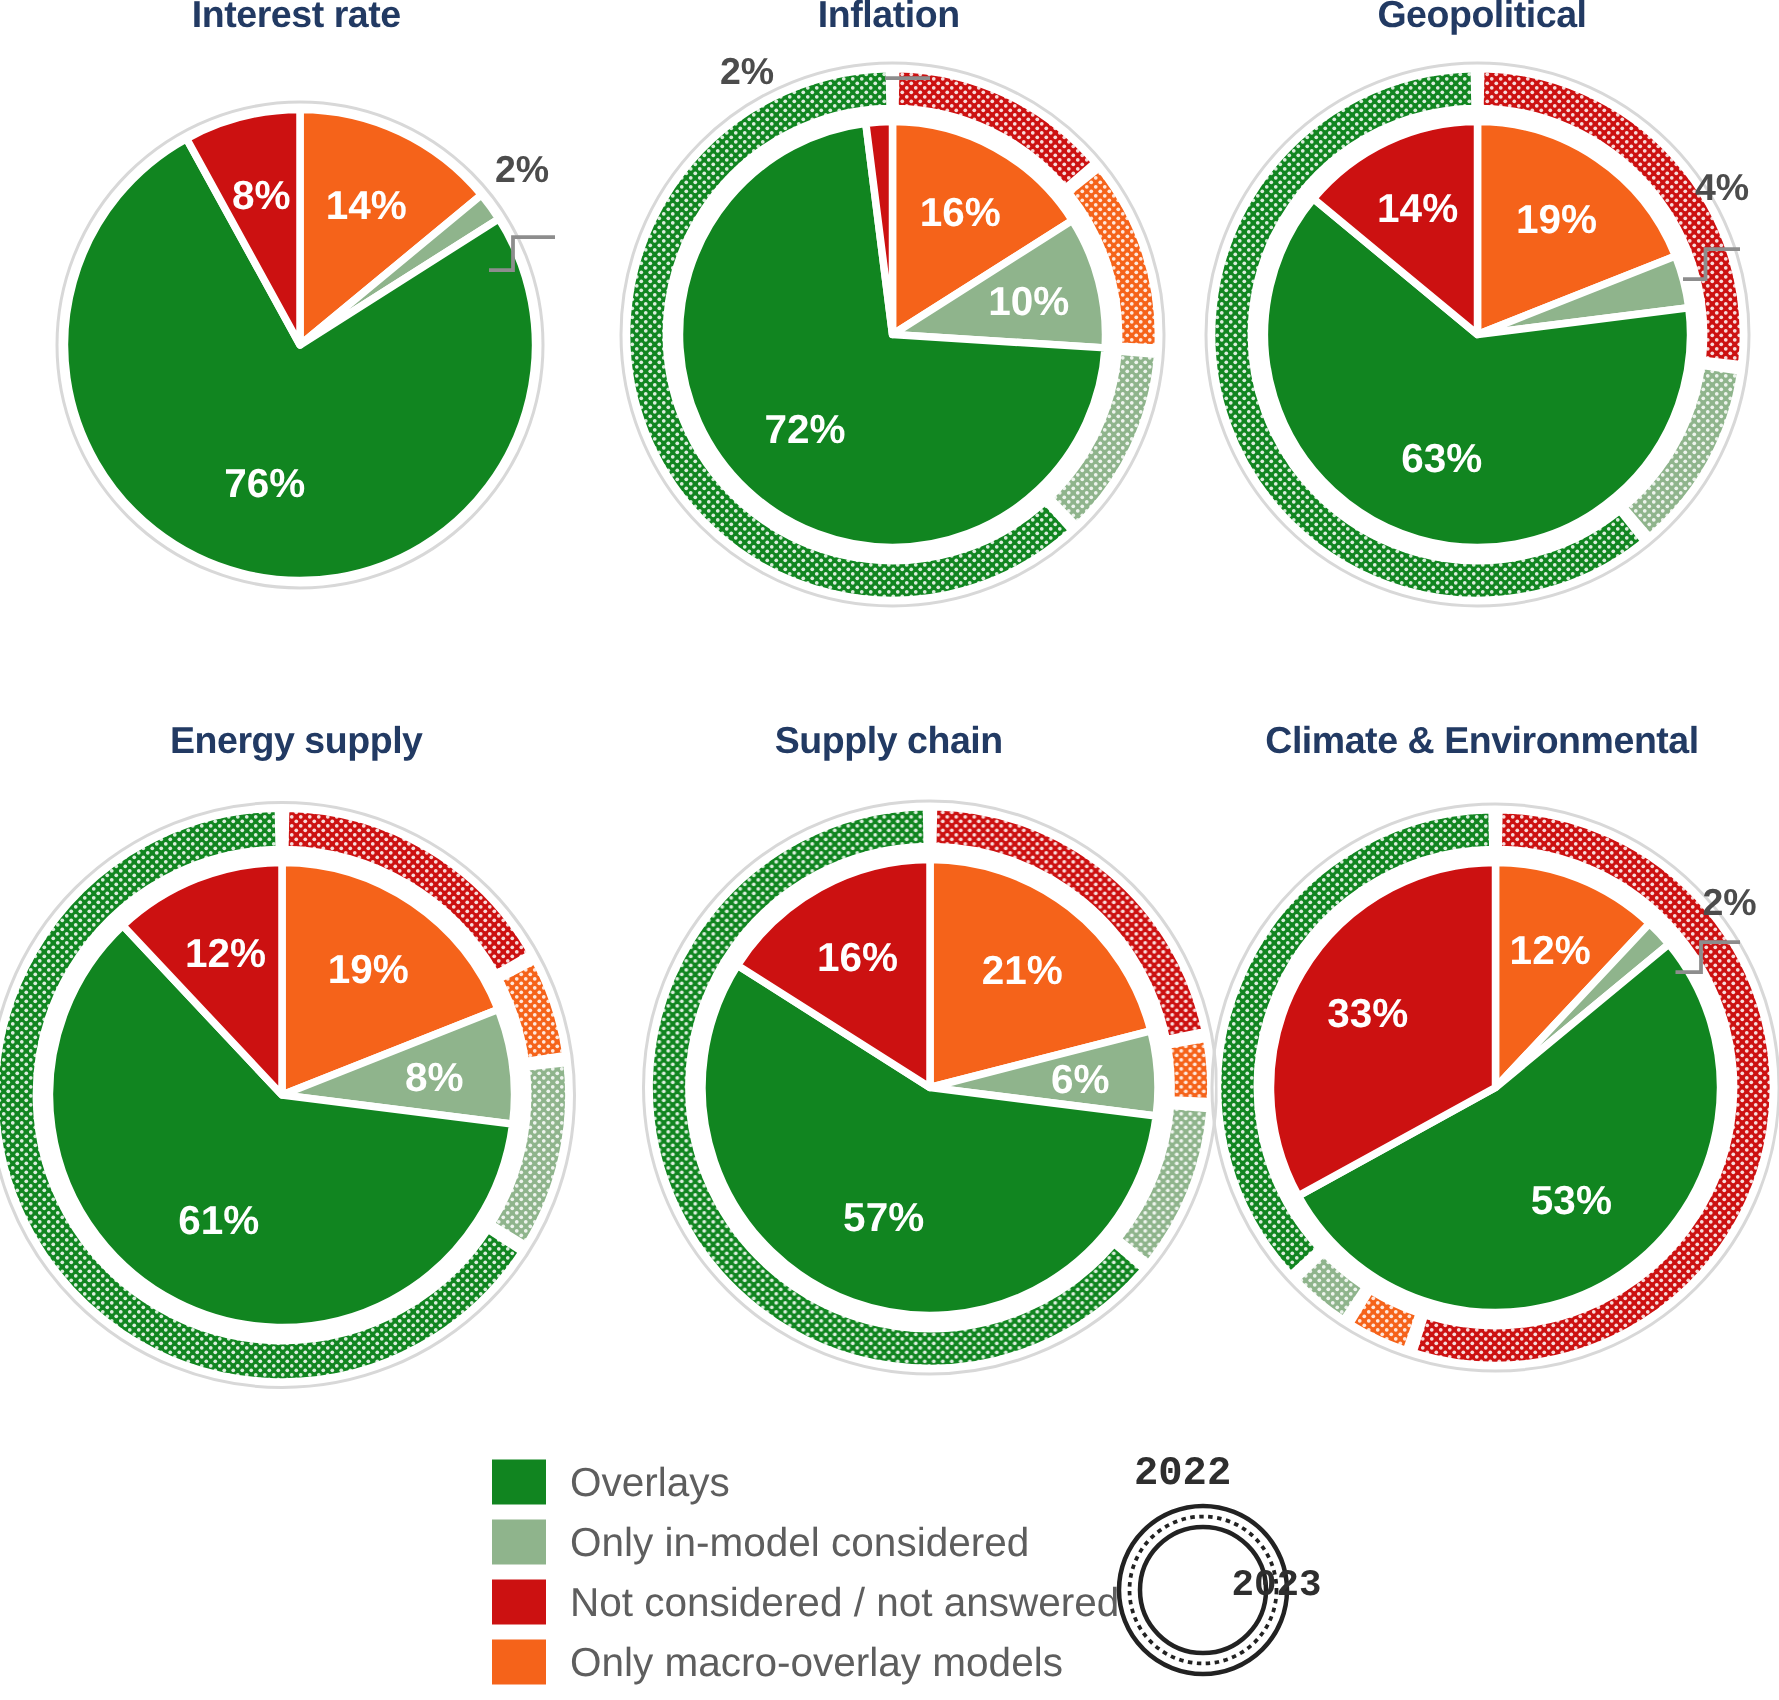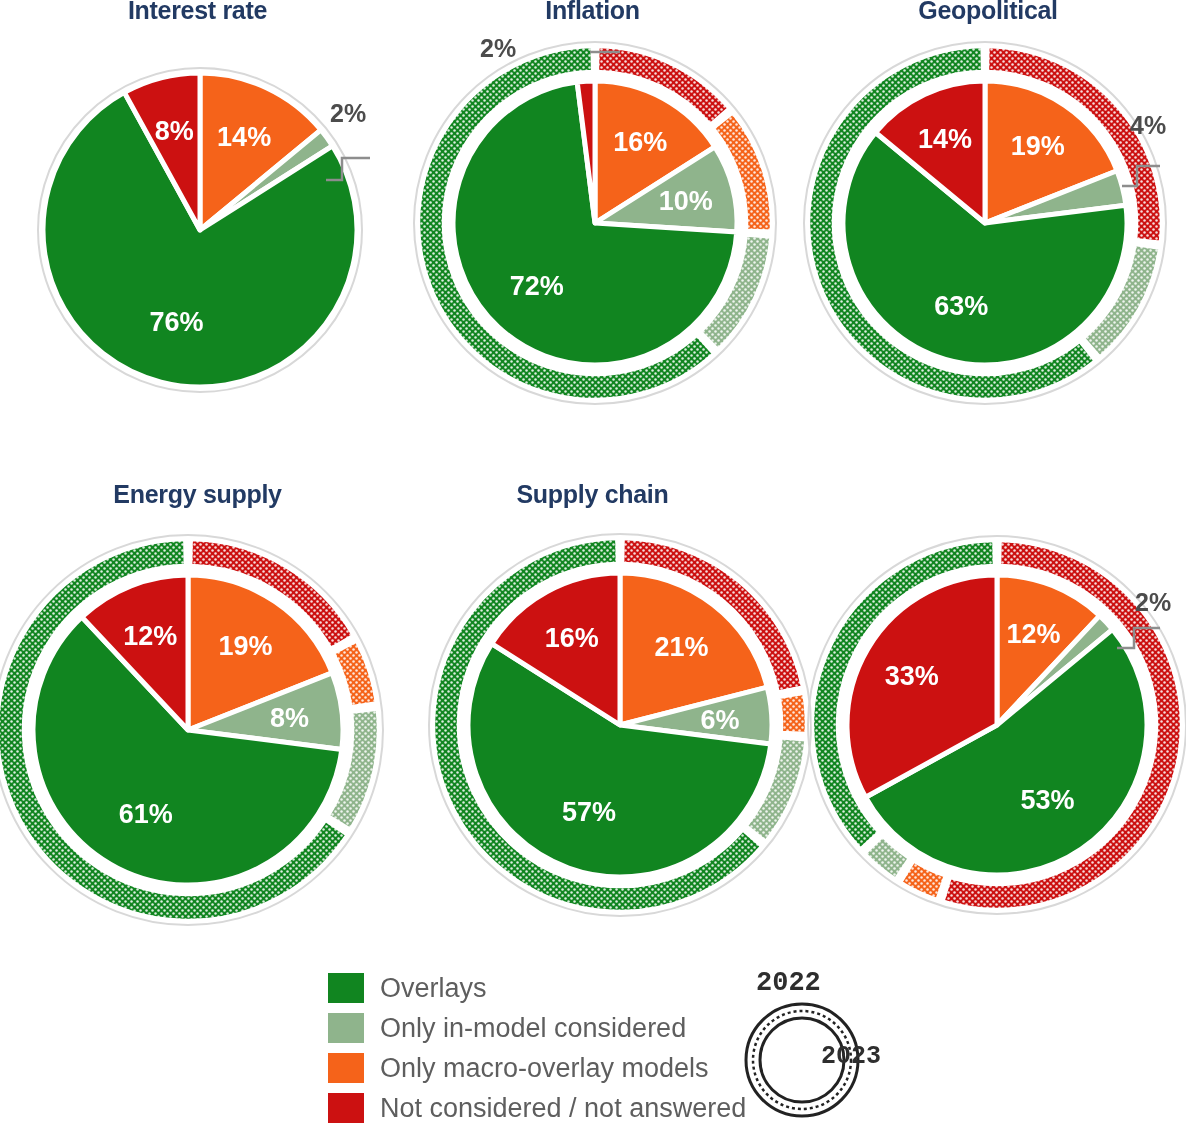--- a/index.html
+++ b/index.html
@@ -272,20 +272,21 @@
         <text x="285.1220413959242" y="188.70085508081928" text-anchor="middle" fill="#ffffff" font-size="27" font-weight="bold" font-family="&quot;Liberation Sans&quot;, sans-serif">6%</text>
         <path d="M 185 185 L 335.80143459980064 204.05065150177427 A 152 152 0 1 1 56.662155323693696 103.55432716319254 Z" fill="#118520" stroke="#ffffff" stroke-width="5" stroke-linejoin="round"></path>
         <text x="154.10710167362947" y="280.80832612862537" text-anchor="middle" fill="#ffffff" font-size="27" font-weight="bold" font-family="&quot;Liberation Sans&quot;, sans-serif">57%</text>
         <path d="M 185 185 L 56.662155323693696 103.55432716319254 A 152 152 0 0 1 184.99999999999997 33 Z" fill="#cc1111" stroke="#ffffff" stroke-width="5" stroke-linejoin="round"></path>
         <text x="136.67047141411584" y="107.08891385799964" text-anchor="middle" fill="#ffffff" font-size="27" font-weight="bold" font-family="&quot;Liberation Sans&quot;, sans-serif">16%</text>
       </svg>
     </div>
 </div>
 
 <div class="panel" style="left:790px;top:480px;width:396px;height:470px;">
+  <div class="panel-title">Climate &amp; Environmental</div>
   <div class="pie-wrap" id="pie-5" style="left:22px;top:60px;">
       <svg width="370" height="370" viewBox="0 0 370 370">
         <defs>
           <pattern id="dots-5-overlays" width="6" height="6" patternUnits="userSpaceOnUse">
             <rect width="6" height="6" fill="#118520"></rect>
             <circle cx="1.5" cy="1.5" r="1.25" fill="#ffffff" opacity="0.85"></circle>
             <circle cx="4.5" cy="4.5" r="1.25" fill="#ffffff" opacity="0.85"></circle>
           </pattern>
           <pattern id="dots-5-in_model" width="6" height="6" patternUnits="userSpaceOnUse">
             <rect width="6" height="6" fill="#8fb48c"></rect>
@@ -324,26 +325,26 @@
 <div id="legend">
   <div class="legend-row">
     <span class="swatch" id="sw-0" style="background: rgb(17, 133, 32);"></span>
     <span class="legend-label">Overlays</span>
   </div>
   <div class="legend-row">
     <span class="swatch" id="sw-1" style="background: rgb(143, 180, 140);"></span>
     <span class="legend-label">Only in-model considered</span>
   </div>
   <div class="legend-row">
+    <span class="swatch" id="sw-3" style="background: rgb(204, 17, 17);"></span>
+    <span class="legend-label">Not considered / not answered</span>
+  </div>
+  <div class="legend-row">
     <span class="swatch" id="sw-2" style="background: rgb(245, 99, 26);"></span>
     <span class="legend-label">Only macro-overlay models</span>
-  </div>
-  <div class="legend-row">
-    <span class="swatch" id="sw-3" style="background: rgb(204, 17, 17);"></span>
-    <span class="legend-label">Not considered / not answered</span>
   </div>
 </div>
 
 <div id="year-key">
   <div class="y2022">2022</div>
   <svg width="190" height="160">
     <circle cx="90" cy="92" r="56" fill="none" stroke="#222" stroke-width="3"></circle>
     <circle cx="90" cy="92" r="49" fill="none" stroke="#222" stroke-width="2.5" stroke-dasharray="3 3"></circle>
     <circle cx="90" cy="92" r="42" fill="none" stroke="#222" stroke-width="3"></circle>
   </svg>

